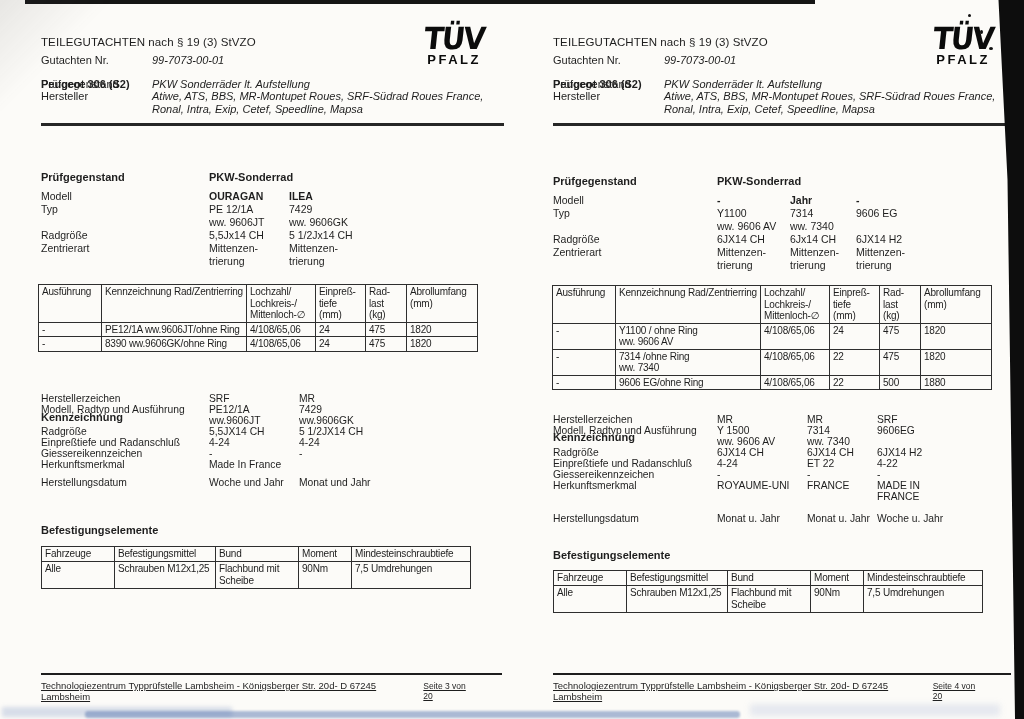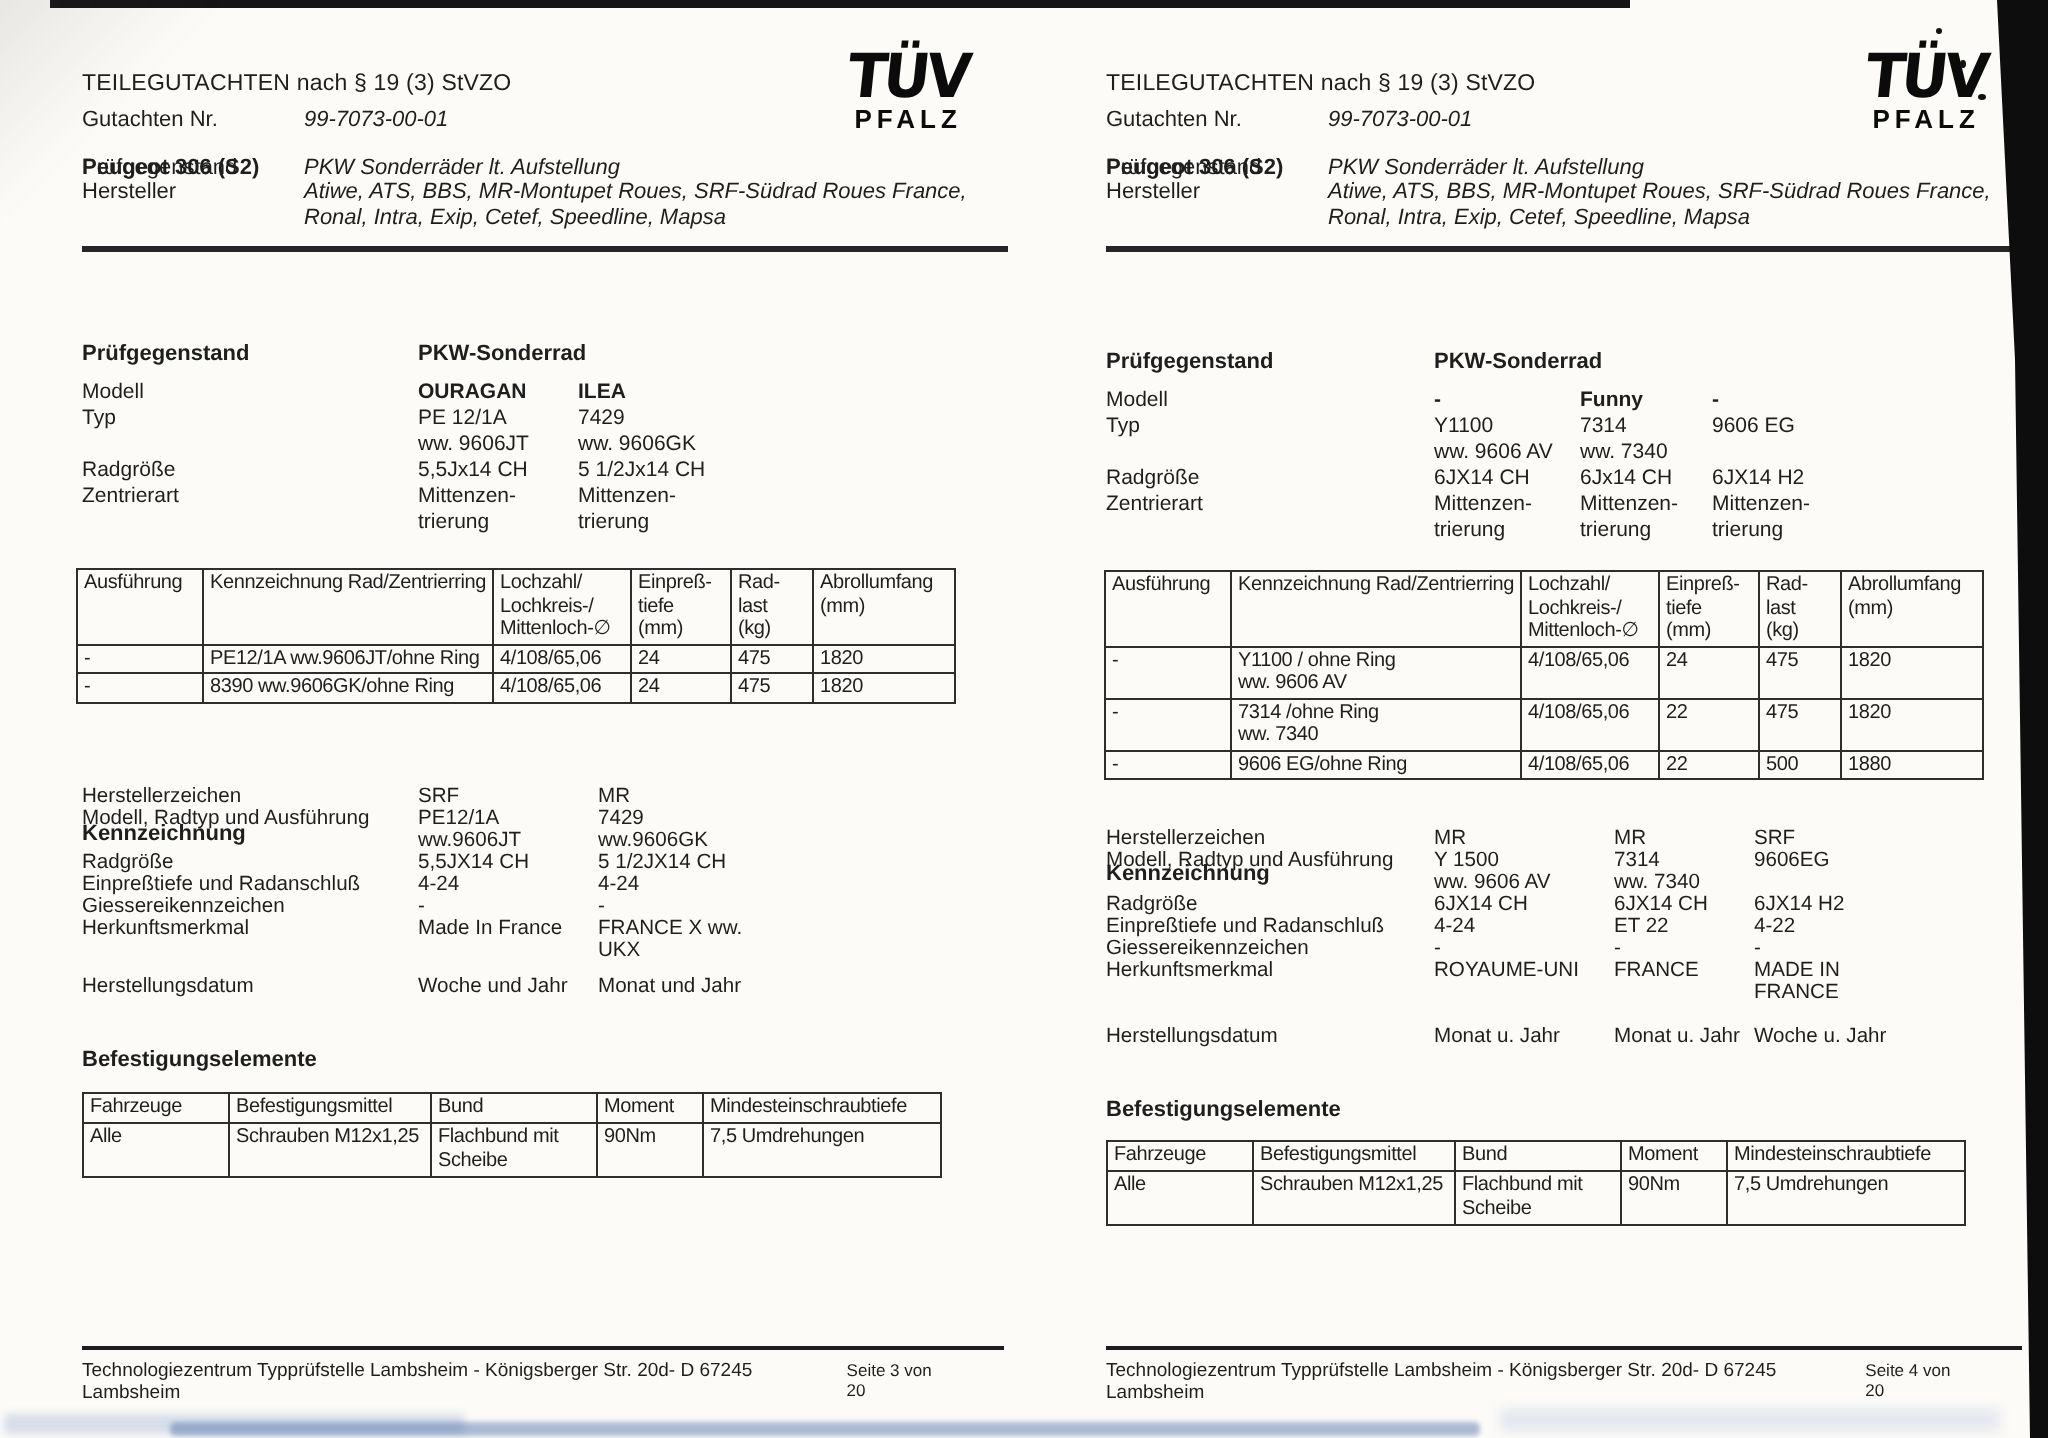--- a/index.html
+++ b/index.html
@@ -67,21 +67,21 @@
   .pg1 .b-btitle{top:519px;}
   .pg0 .b-btable{top:516px;left:11px;}
   .pg1 .b-btable{top:540px;left:8px;}
   .btable{width:394px;font-size:10px;}
   .btable td{border:1px solid #2e2e2e;padding:1px 3px;vertical-align:top;white-space:pre-line;text-align:left;line-height:12px;letter-spacing:-0.2px;font-weight:normal;}
   .btable .bc1{width:66px;} .btable .bc2{width:94px;} .btable .bc3{width:76px;}
   .btable .bc4{width:46px;} .btable .bc5{width:112px;}
 
   
   .b-frule{top:643px;left:1px;right:6px;height:0;border-top:2px solid #1d1d1d;}
-  .b-footer{top:650px;right:4px;display:flex;align-items:baseline;font-size:9.5px;}
+  .b-footer{top:650px;right:4px;display:flex;align-items:baseline;font-size:9.5px;text-decoration:underline;}
   .fpage{margin-left:auto;margin-right:27px;font-size:8.5px;}
 
   
   .art{position:absolute;pointer-events:none;}
   .top-strip{left:25px;top:0;width:790px;height:4px;background:#151515;}
   .edge-wedge{right:0;top:0;width:30px;height:719px;background:#0d0d0d;
     clip-path:polygon(15% 0, 100% 0, 100% 100%, 70% 100%, 45% 25%);}
   .speck{background:#111;border-radius:50%;}
   .sp1{left:968px;top:14px;width:3px;height:3px;}
   .sp2{left:980px;top:30px;width:3px;height:4px;}
@@ -206,22 +206,20 @@
       <span>4-24</span>
     </div>
     <div class="krow">
       <span>Giessereikennzeichen</span>
       <span>-</span>
       <span>-</span>
     </div>
     <div class="krow">
       <span>Herkunftsmerkmal</span>
       <span>Made In France</span>
-      <span>FRANCE X ww.
-UKX</span>
     </div>
     <div class="krow gap">
       <span>Herstellungsdatum</span>
       <span>Woche und Jahr</span>
       <span>Monat und Jahr</span>
     </div>
   </div>
 
   <div class="blk b-btitle">Befestigungselemente</div>
   <table class="blk b-btable btable">
@@ -285,21 +283,21 @@
 Zentrierart</div>
     <div class="pcol">
       <div class="model">-</div>
       <div class="plines">Y1100
 ww. 9606 AV
 6JX14 CH
 Mittenzen-
 trierung</div>
     </div>
     <div class="pcol">
-      <div class="model">Funny</div>
+      <div class="model">Jahr</div>
       <div class="plines">7314
 ww. 7340
 6Jx14 CH
 Mittenzen-
 trierung</div>
     </div>
     <div class="pcol">
       <div class="model">-</div>
       <div class="plines">9606 EG
 

